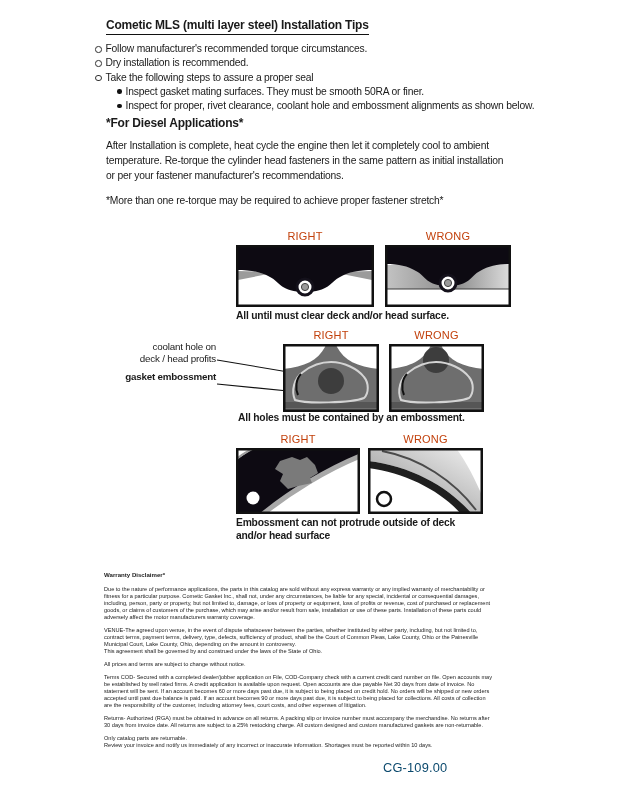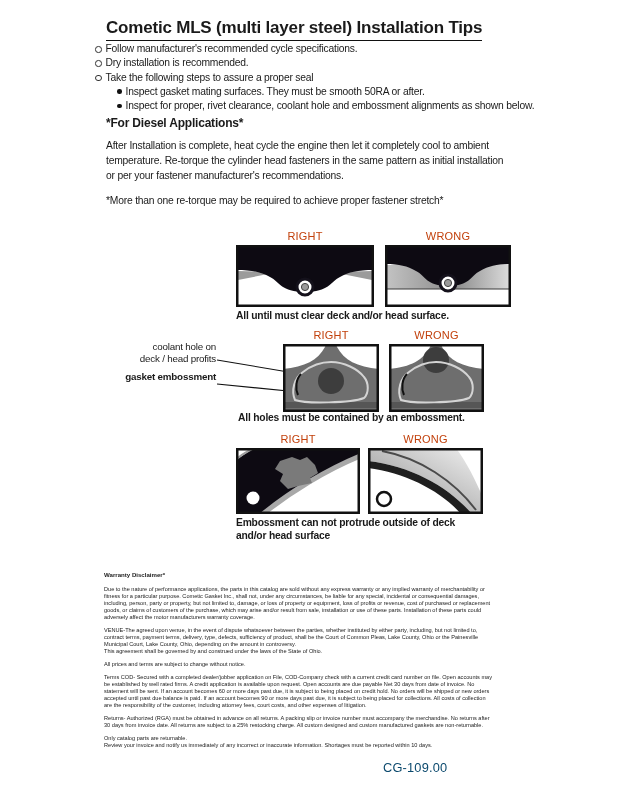--- a/index.html
+++ b/index.html
@@ -1,19 +1,19 @@
 <!DOCTYPE html>
 <html><head>
 <meta charset="utf-8">
 <style>
   html,body{margin:0;padding:0;background:#ffffff;}
   .page{position:relative;width:618px;height:800px;background:#fff;overflow:hidden;
         font-family:"Liberation Sans",sans-serif;color:#1a1a1a;}
 
-  .title{position:absolute;left:106px;top:18px;margin:0;font-size:17px;font-weight:bold;
+  .title{position:absolute;left:106px;top:18px;margin:0;font-size:12px;font-weight:bold;
          letter-spacing:-0.2px;border-bottom:1.6px solid #111;padding-bottom:2px;}
 
   .tips{position:absolute;left:95px;top:42px;width:450px;font-size:10.3px;letter-spacing:-0.2px;}
   .bi{display:flex;align-items:flex-start;line-height:14.3px;}
   .bi .ring{width:4.5px;height:4.5px;border:1px solid #333;border-radius:50%;margin:4px 4px 0 0;flex:none;}
   .bi.sub{margin-left:22px;}
   .bi .dot{width:4.5px;height:4.5px;background:#111;border-radius:50%;margin:4.5px 4px 0 0;flex:none;}
 
   .diesel{position:absolute;left:106px;top:116px;width:432px;font-size:10.3px;
           letter-spacing:-0.2px;line-height:15px;}
@@ -39,33 +39,33 @@
 </head>
 <body>
 
 <div class="page">
 
   <h1 class="title">Cometic MLS (multi layer steel) Installation Tips</h1>
 
   <div class="tips">
     <div class="bi">
       <span class="ring"></span>
-      <span>Follow manufacturer's recommended cycle specifications.</span>
+      <span>Follow manufacturer's recommended torque circumstances.</span>
     </div>
     <div class="bi">
       <span class="ring"></span>
       <span>Dry installation is recommended.</span>
     </div>
     <div class="bi">
       <span class="ring"></span>
       <span>Take the following steps to assure a proper seal</span>
     </div>
     <div class="bi sub">
       <span class="dot"></span>
-      <span>Inspect gasket mating surfaces.  They must be smooth 50RA or after.</span>
+      <span>Inspect gasket mating surfaces.  They must be smooth 50RA or finer.</span>
     </div>
     <div class="bi sub">
       <span class="dot"></span>
       <span>Inspect for proper, rivet clearance, coolant hole and embossment alignments as shown below.</span>
     </div>
   </div>
 
   <div class="diesel">
     <h2>*For Diesel Applications*</h2>
     <p>After Installation is complete, heat cycle the engine then let it completely cool to ambient

